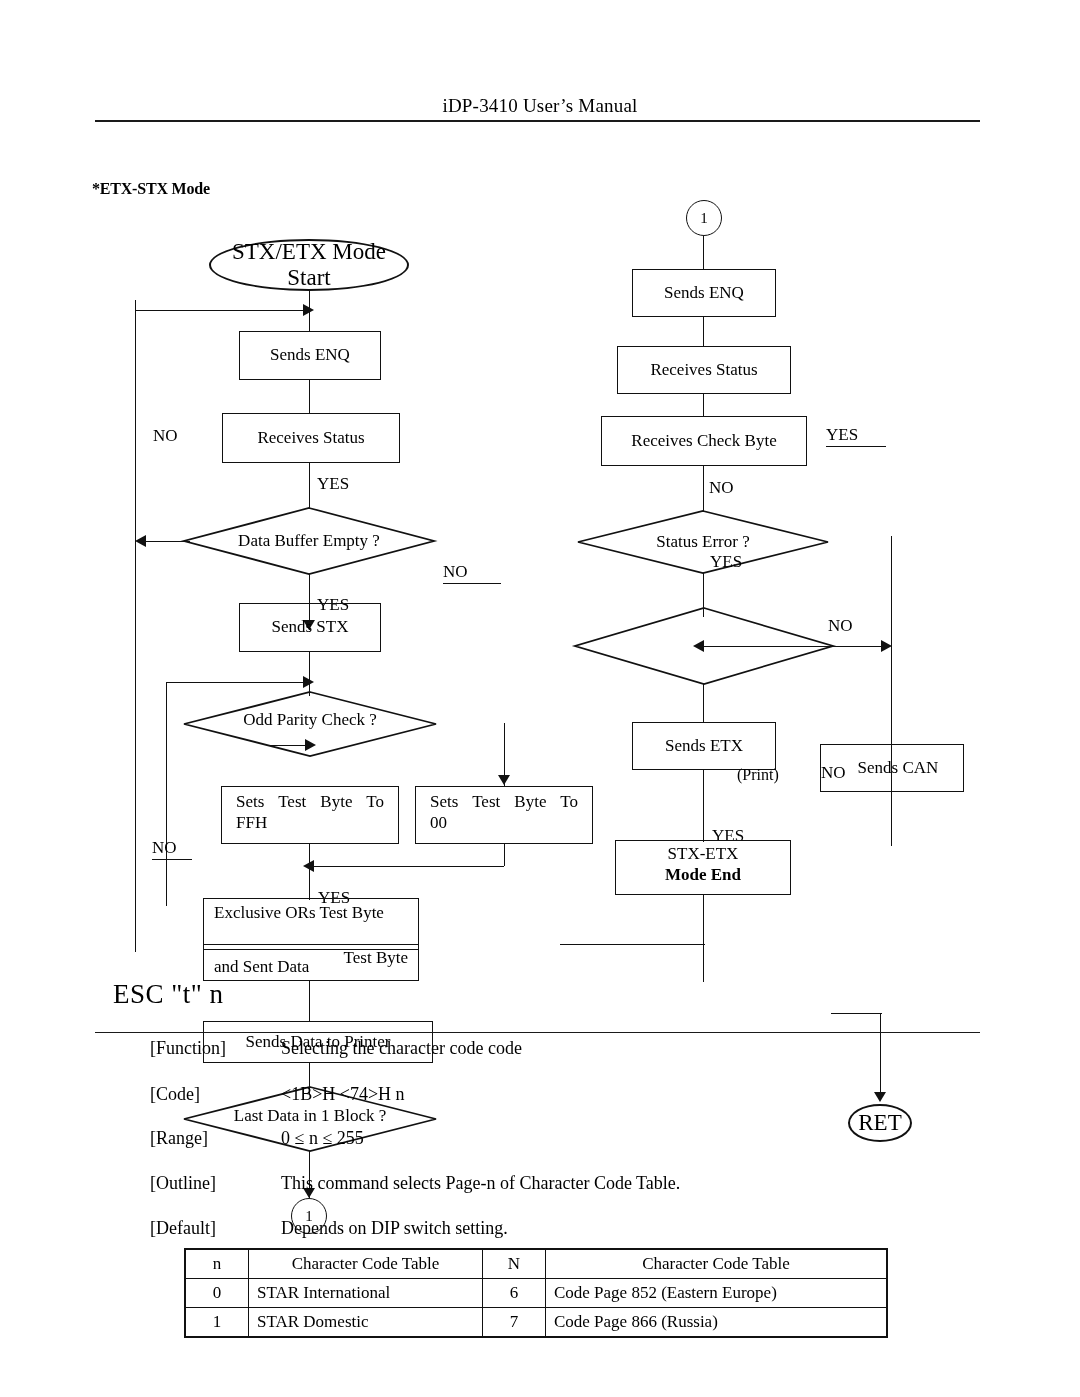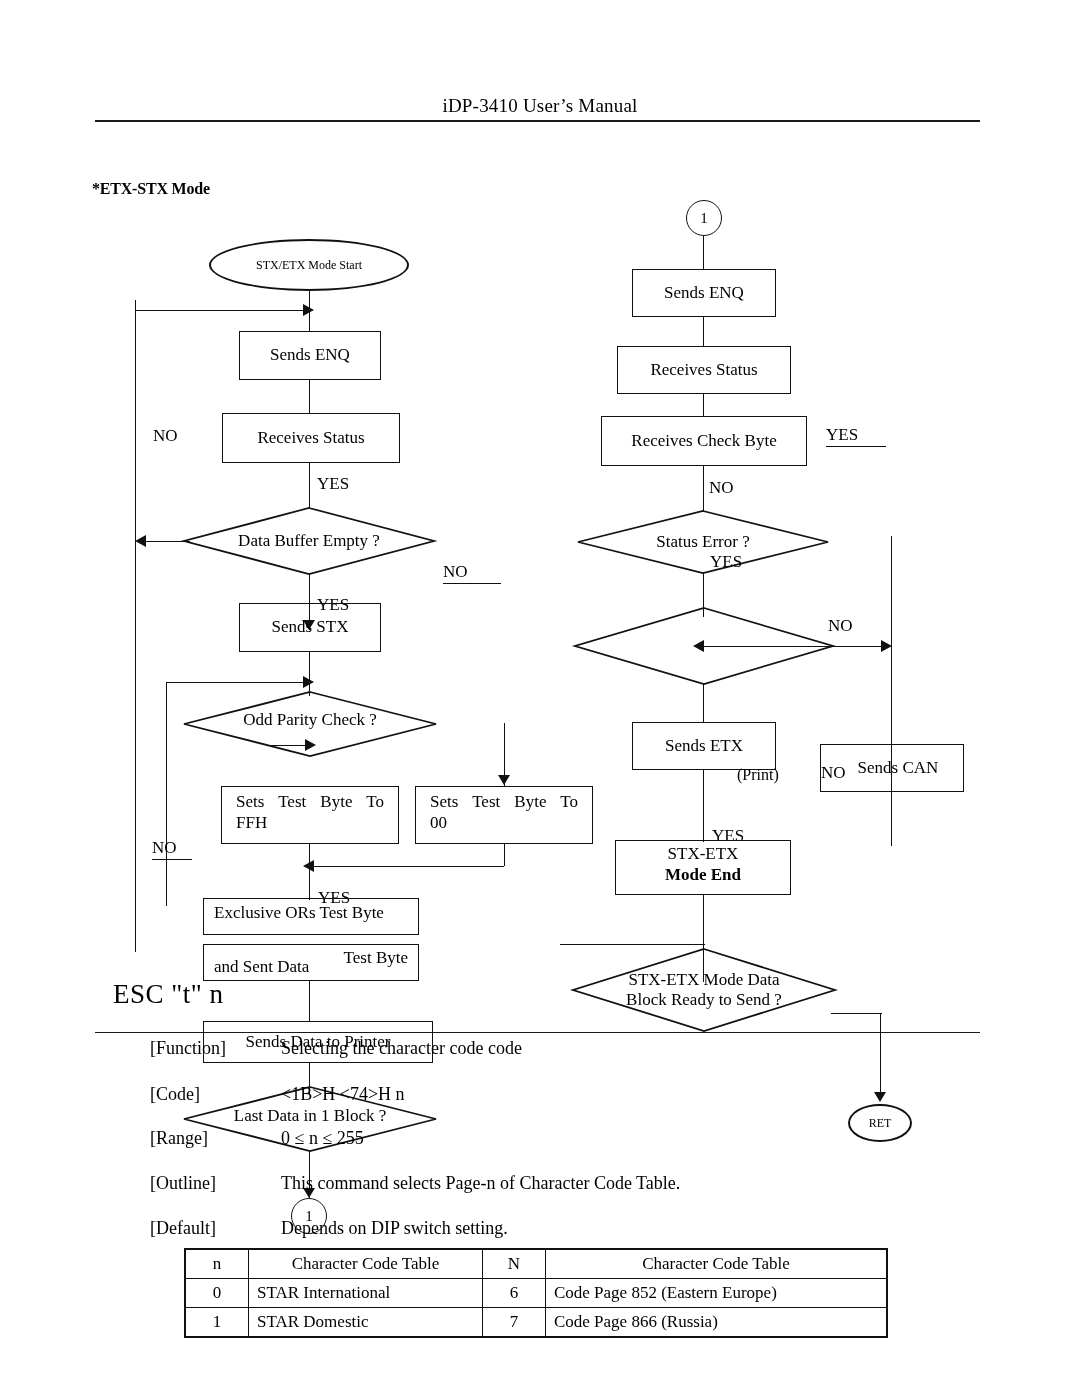--- a/index.html
+++ b/index.html
@@ -43,21 +43,21 @@
   .diamond{position:absolute;}
   .diamond svg{position:absolute;left:0;top:0;overflow:visible;}
   .diamond .dlabel{
     position:absolute;left:0;top:50%;width:100%;transform:translateY(-50%);
     text-align:center;font-size:17px;line-height:1.15;
   }
 
   .ellipse{
     position:absolute;border:2px solid #111;border-radius:50%;
     display:flex;align-items:center;justify-content:center;
-    font-size:12px;text-align:center;box-sizing:border-box;
+    font-size:23px;text-align:center;box-sizing:border-box;
   }
   .circ{
     position:absolute;border:1.6px solid #111;border-radius:50%;
     display:flex;align-items:center;justify-content:center;
     font-size:15px;box-sizing:border-box;background:transparent;
   }
 
   .vline{position:absolute;width:0;border-left:1.6px solid #111;}
   .hline{position:absolute;height:0;border-top:1.6px solid #111;}
 
@@ -173,21 +173,21 @@
   </div>
   <div class="vline" style="left:504px;top:723px;height:63px;"></div>
   <div class="arrow down" style="left:498px;top:775px;"></div>
 
   <div class="vline" style="left:504px;top:844px;height:22px;"></div>
   <div class="hline" style="left:312px;top:866px;width:192px;"></div>
   <div class="arrow left" style="left:303px;top:860px;"></div>
   <div class="vline" style="left:309px;top:844px;height:56px;"></div>
   <div class="lbl" style="left:318px;top:888px;">YES</div>
 
-  <div class="proc lefttop" style="left:203px;top:898px;width:216px;height:37px;">
+  <div class="proc lefttop" style="left:203px;top:898px;width:216px;height:52px;">
     <span class="t">Exclusive ORs Test Byte</span>
     <span class="t" style="padding-top:0;margin-top:33px;">and Sent Data</span>
   </div>
   <div class="proc" style="left:203px;top:944px;width:216px;height:37px;">
     <span class="t" style="text-align:right;padding-top:3px;">Test Byte</span>
   </div>
 
   <div class="vline" style="left:309px;top:981px;height:40px;"></div>
 
   <div class="proc center" style="left:203px;top:1021px;width:230px;height:42px;">
@@ -275,29 +275,20 @@
   <div class="lbl" style="left:712px;top:826px;">YES</div>
 
   <div class="proc" style="left:615px;top:840px;width:176px;height:55px;">
     <span class="t" style="padding-top:3px;text-align:center;">STX-ETX</span>
     <span class="t" style="text-align:center;font-weight:bold;">Mode End</span>
   </div>
 
   <div class="vline" style="left:703px;top:895px;height:87px;"></div>
   <div class="hline" style="left:560px;top:944px;width:145px;"></div>
 
-  <div class="diamond" style="left:573px;top:949px;width:262px;height:82px;">
-    <svg width="262" height="82" viewBox="0 0 262 82">
-      <polygon points="131,0 262,41 131,82 0,41" fill="none" stroke="#111" stroke-width="1.8"></polygon>
-    </svg>
-    <div class="dlabel">
-      <span>STX-ETX Mode Data</span><br>
-      <span>Block Ready to Send ?</span>
-    </div>
-  </div>
 
   <div class="hline" style="left:831px;top:1013px;width:51px;"></div>
   <div class="vline" style="left:880px;top:1013px;height:86px;"></div>
   <div class="arrow down" style="left:874px;top:1092px;"></div>
 
   <div class="ellipse" style="left:848px;top:1104px;width:64px;height:38px;">
     <span>RET</span>
   </div>
 
   <div id="cmd-title">ESC "t" n</div>

